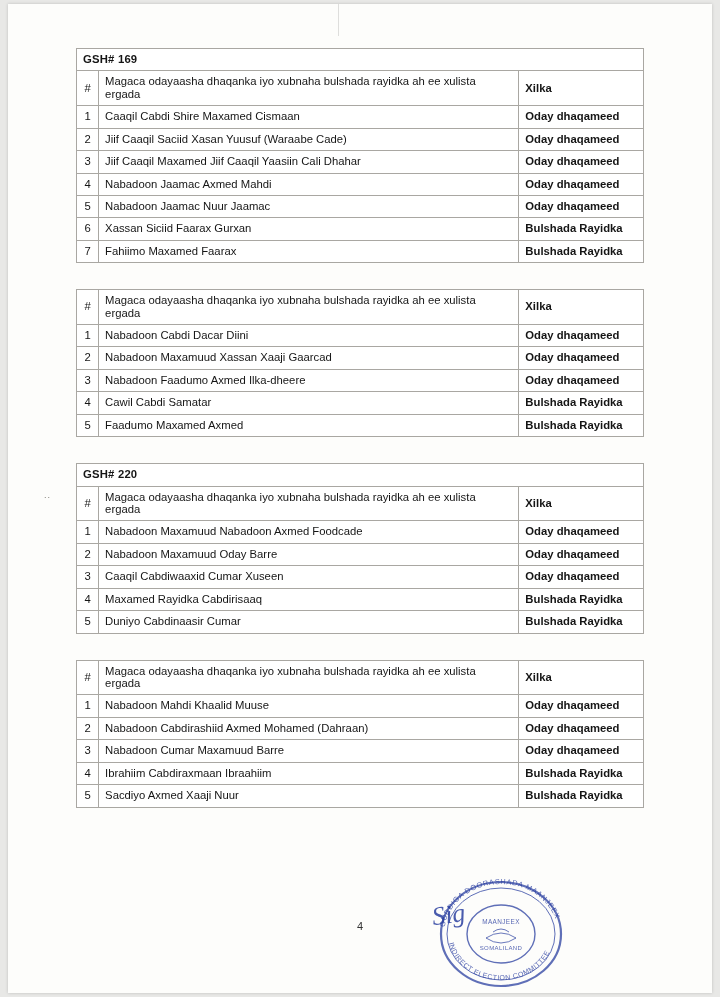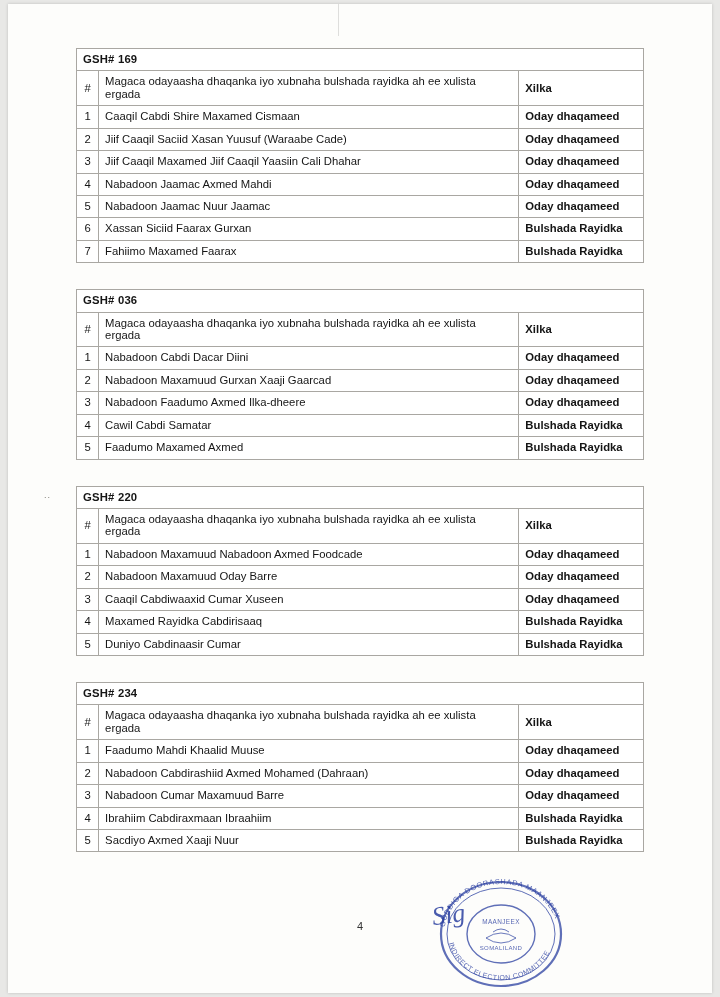--- a/index.html
+++ b/index.html
@@ -178,36 +178,33 @@
           </tr>
         </tbody>
       </table>
       <table class="tbl">
         <colgroup>
           <col class="c-num">
           <col class="c-name">
           <col class="c-role">
         </colgroup>
         <tbody>
-          <tr class="hdr-gsh">
-            <td colspan="3">GSH# 036</td>
-          </tr>
           <tr class="hdr-cols">
             <td class="c-num">#</td>
             <td class="c-name">Magaca odayaasha dhaqanka iyo xubnaha bulshada rayidka ah ee xulista ergada</td>
             <td class="c-role">Xilka</td>
           </tr>
           <tr>
             <td class="c-num">1</td>
             <td class="c-name">Nabadoon Cabdi Dacar Diini</td>
             <td class="c-role">Oday dhaqameed</td>
           </tr>
           <tr>
             <td class="c-num">2</td>
-            <td class="c-name">Nabadoon Maxamuud Gurxan Xaaji Gaarcad</td>
+            <td class="c-name">Nabadoon Maxamuud Xassan Xaaji Gaarcad</td>
             <td class="c-role">Oday dhaqameed</td>
           </tr>
           <tr>
             <td class="c-num">3</td>
             <td class="c-name">Nabadoon Faadumo Axmed Ilka-dheere</td>
             <td class="c-role">Oday dhaqameed</td>
           </tr>
           <tr>
             <td class="c-num">4</td>
             <td class="c-name">Cawil Cabdi Samatar</td>
@@ -262,31 +259,28 @@
           </tr>
         </tbody>
       </table>
       <table class="tbl">
         <colgroup>
           <col class="c-num">
           <col class="c-name">
           <col class="c-role">
         </colgroup>
         <tbody>
-          <tr class="hdr-gsh">
-            <td colspan="3">GSH# 234</td>
-          </tr>
           <tr class="hdr-cols">
             <td class="c-num">#</td>
             <td class="c-name">Magaca odayaasha dhaqanka iyo xubnaha bulshada rayidka ah ee xulista ergada</td>
             <td class="c-role">Xilka</td>
           </tr>
           <tr>
             <td class="c-num">1</td>
-            <td class="c-name">Faadumo Mahdi Khaalid Muuse</td>
+            <td class="c-name">Nabadoon Mahdi Khaalid Muuse</td>
             <td class="c-role">Oday dhaqameed</td>
           </tr>
           <tr>
             <td class="c-num">2</td>
             <td class="c-name">Nabadoon Cabdirashiid Axmed Mohamed (Dahraan)</td>
             <td class="c-role">Oday dhaqameed</td>
           </tr>
           <tr>
             <td class="c-num">3</td>
             <td class="c-name">Nabadoon Cumar Maxamuud Barre</td>

